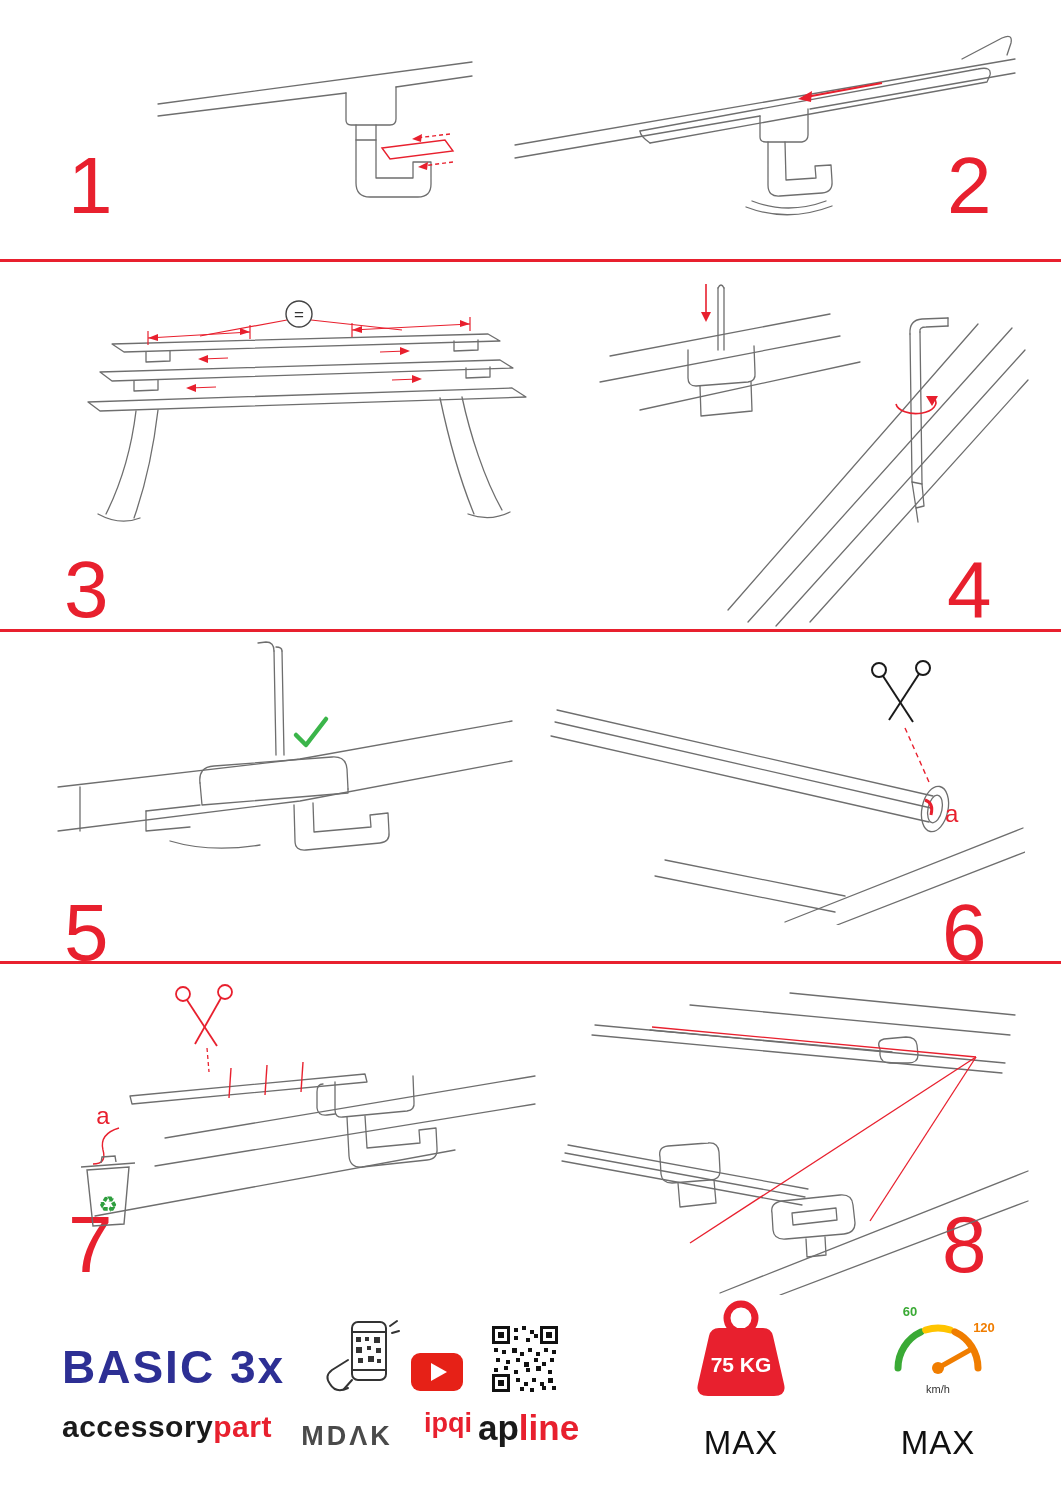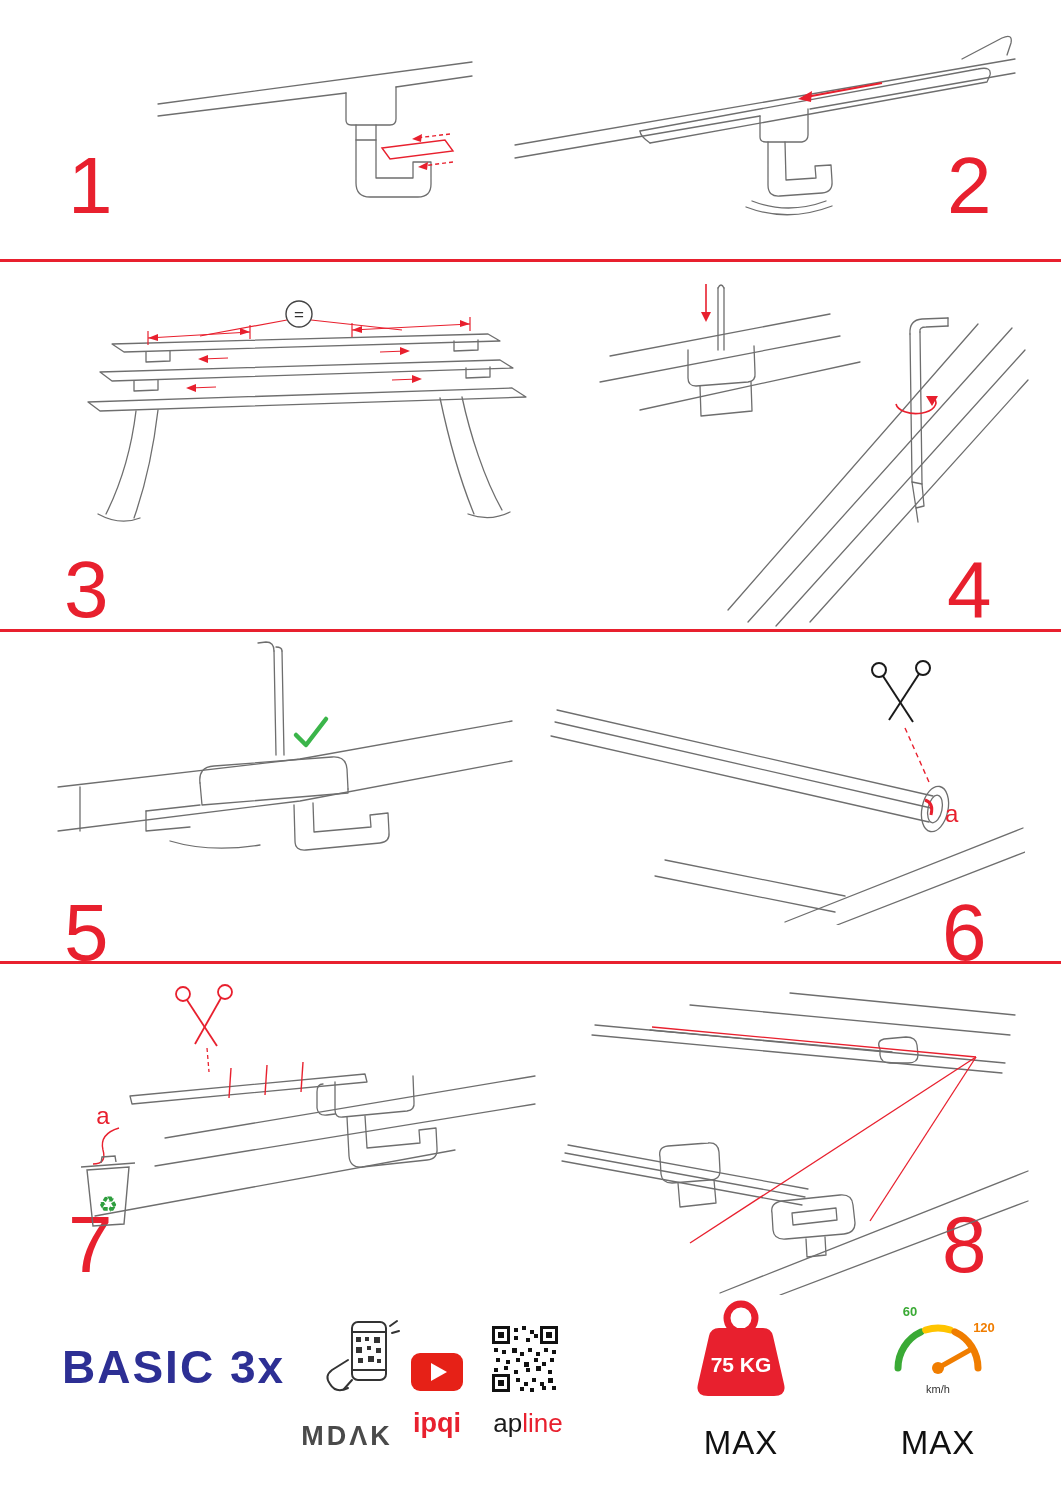--- a/index.html
+++ b/index.html
@@ -35,25 +35,25 @@
   
   .brand { position:absolute; left:62px; top:1340px; }
   .brand-name { font-size:46px; font-weight:700; letter-spacing:2px; color:#2d2f94; }
   .brand-sub { margin-top:16px; font-size:30px; font-weight:600; letter-spacing:0.5px; }
   .b-black { color:#1a1a1a; } .b-red { color:#e8202e; }
 
   .icon-phone   { position:absolute; left:318px; top:1318px; }
   .label-mdak   { position:absolute; left:292px; top:1408px; width:110px; text-align:center;
                   font-size:27px; letter-spacing:3px; color:#4a4a4a; font-weight:600;margin-top:13px; }
   .icon-youtube { position:absolute; left:410px; top:1352px; }
-  .label-ipqi   { position:absolute; left:402px; top:1408px; width:70px; text-align:center;
+  .label-ipqi   { position:absolute; left:402px; top:1408px; width:70px; text-align:right;
                   font-size:27px; color:#e8202e; font-weight:600; }
   .icon-qr      { position:absolute; left:492px; top:1326px; }
   .label-apline { position:absolute; left:478px; top:1408px; width:100px; text-align:center;
-                  font-size:26px; font-weight:400; }
+                  font-size:35px; font-weight:700; }
 
   .icon-weight  { position:absolute; left:678px; top:1296px; }
   .label-wmax   { position:absolute; left:678px; top:1424px; width:126px; text-align:center;
                   font-size:33px; color:#111; letter-spacing:1px; }
   .icon-speed   { position:absolute; left:876px; top:1298px; }
   .label-smax   { position:absolute; left:876px; top:1424px; width:124px; text-align:center;
                   font-size:33px; color:#111; letter-spacing:1px; }
 </style>
 </head>
 <body>
@@ -279,20 +279,23 @@
     </g>
     <g stroke="#e8202e" stroke-width="1.3" fill="none">
       <path d="M112,52 L436,82"></path>
       <path d="M436,82 L330,246"></path>
       <path d="M436,82 L150,268"></path>
     </g>
   </svg>
 
   <div class="brand">
     <div class="brand-name">BASIC 3x</div>
+    <div class="brand-sub">
+      <span class="b-black">accessory</span><span class="b-red">part</span>
+    </div>
   </div>
 
   <svg class="icon-phone" width="84" height="80" viewBox="0 0 84 80">
     <g stroke="#333" stroke-width="2" fill="none" stroke-linecap="round" stroke-linejoin="round">
       <rect x="34" y="4" width="34" height="58" rx="6"></rect>
       <line x1="34" y1="14" x2="68" y2="14"></line>
       <line x1="34" y1="52" x2="68" y2="52"></line>
       <path d="M30,70 Q18,76 12,66 Q6,58 14,52 L30,42"></path>
       <path d="M34,62 L26,71"></path>
       <path d="M72,8 L79,3"></path>

